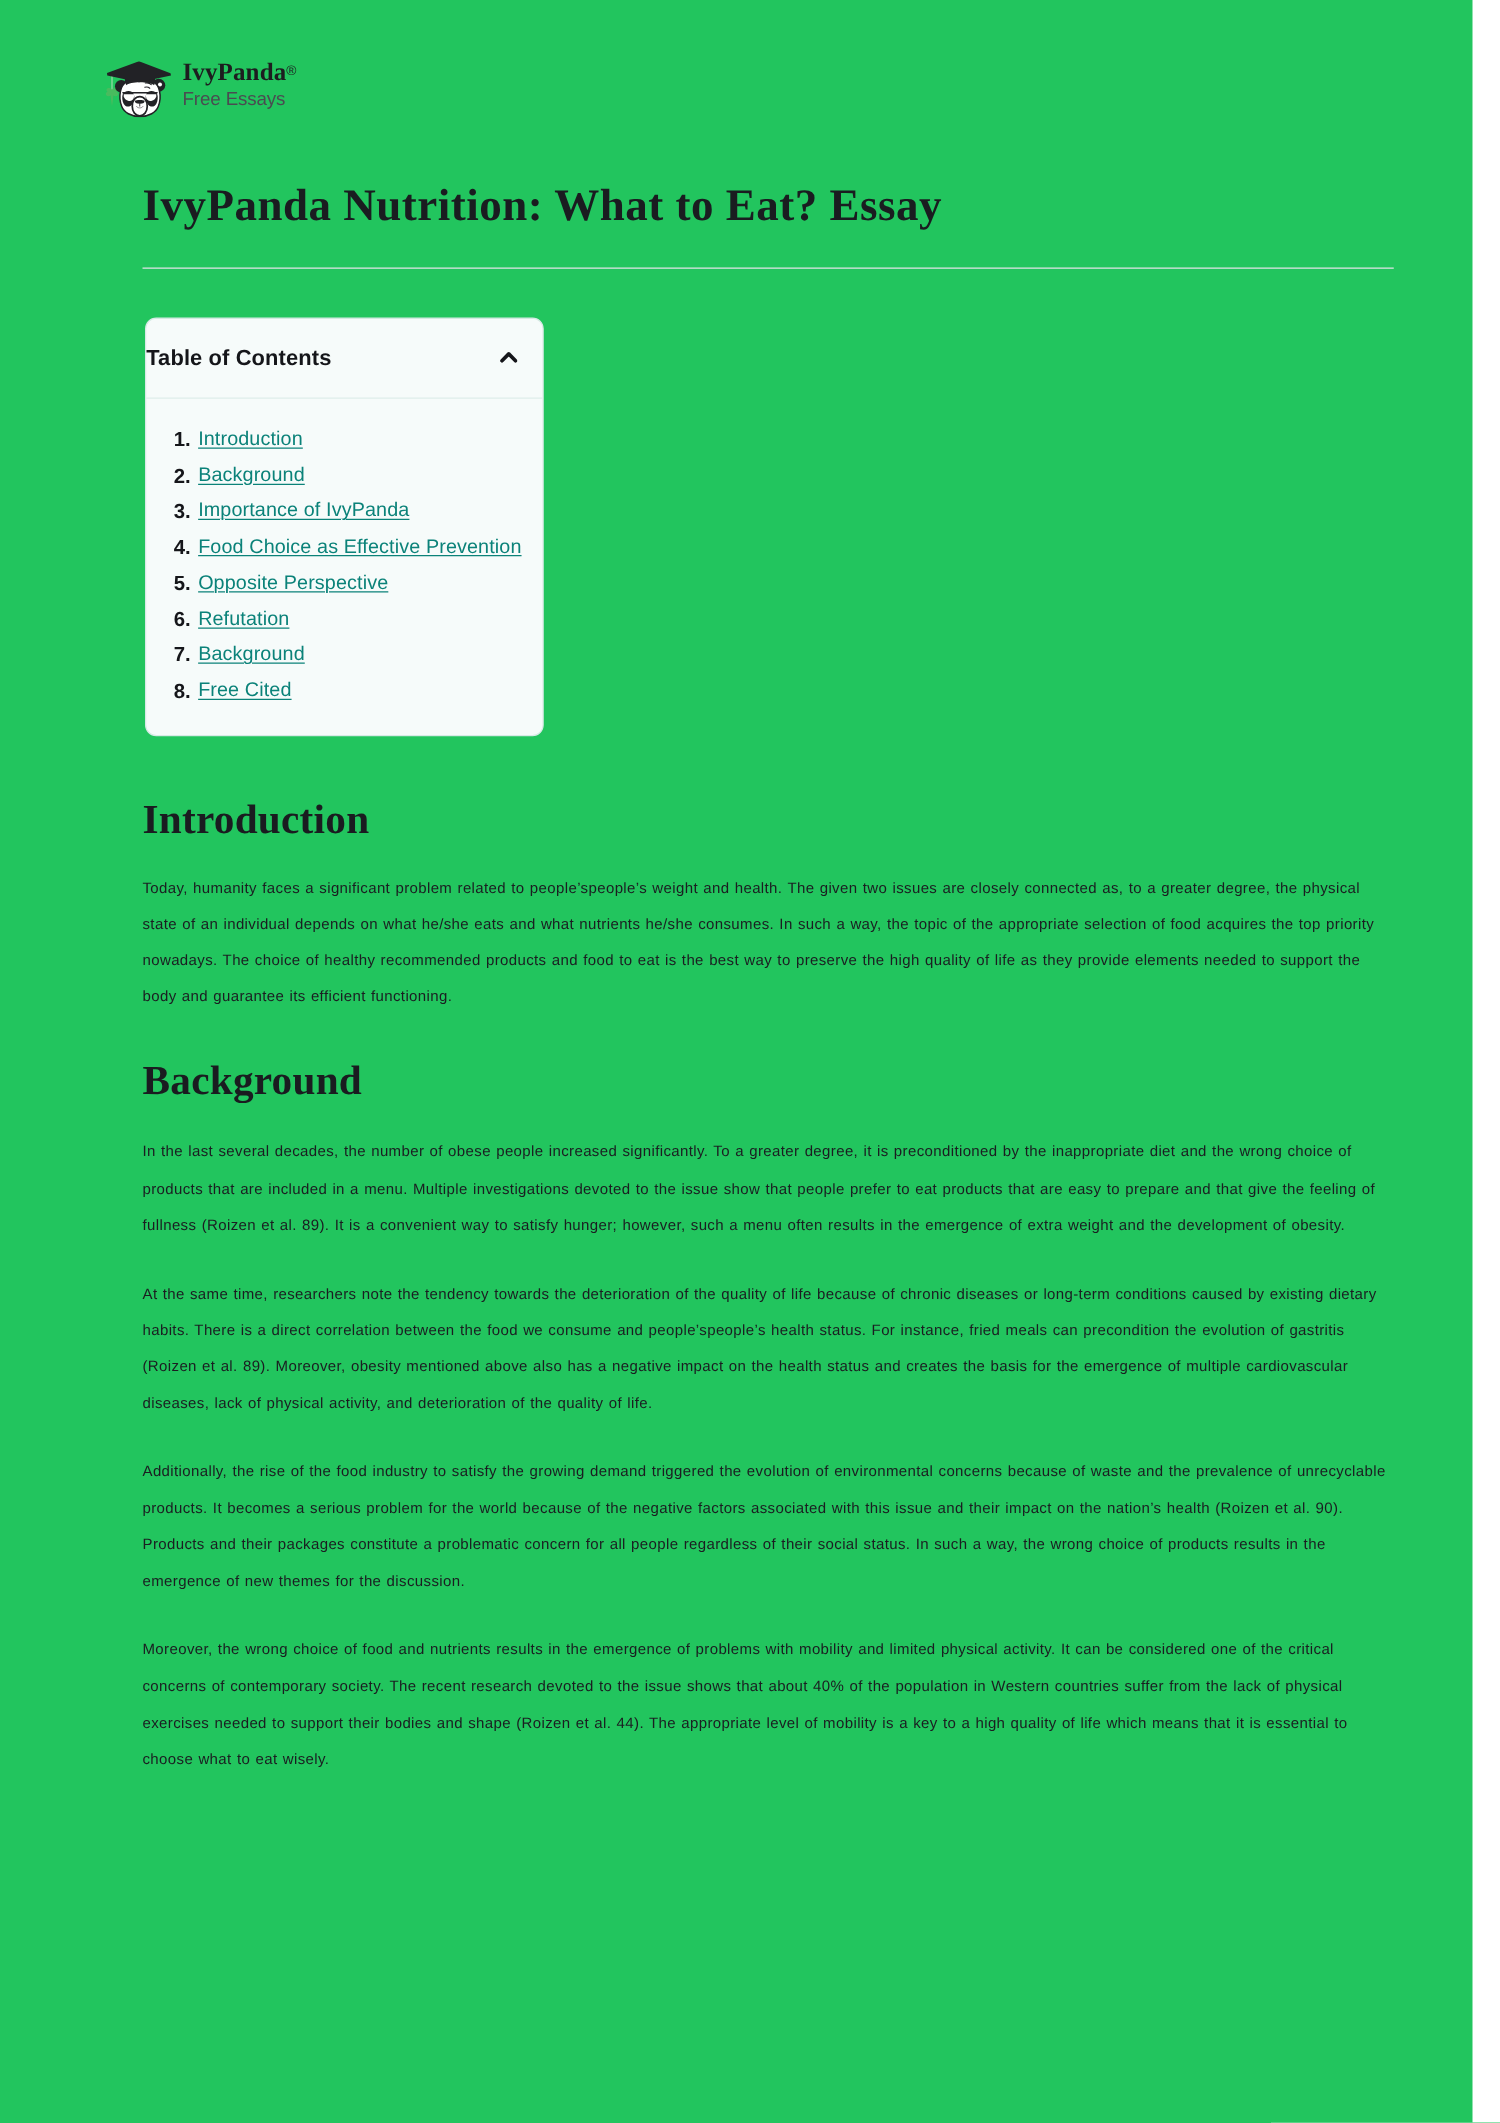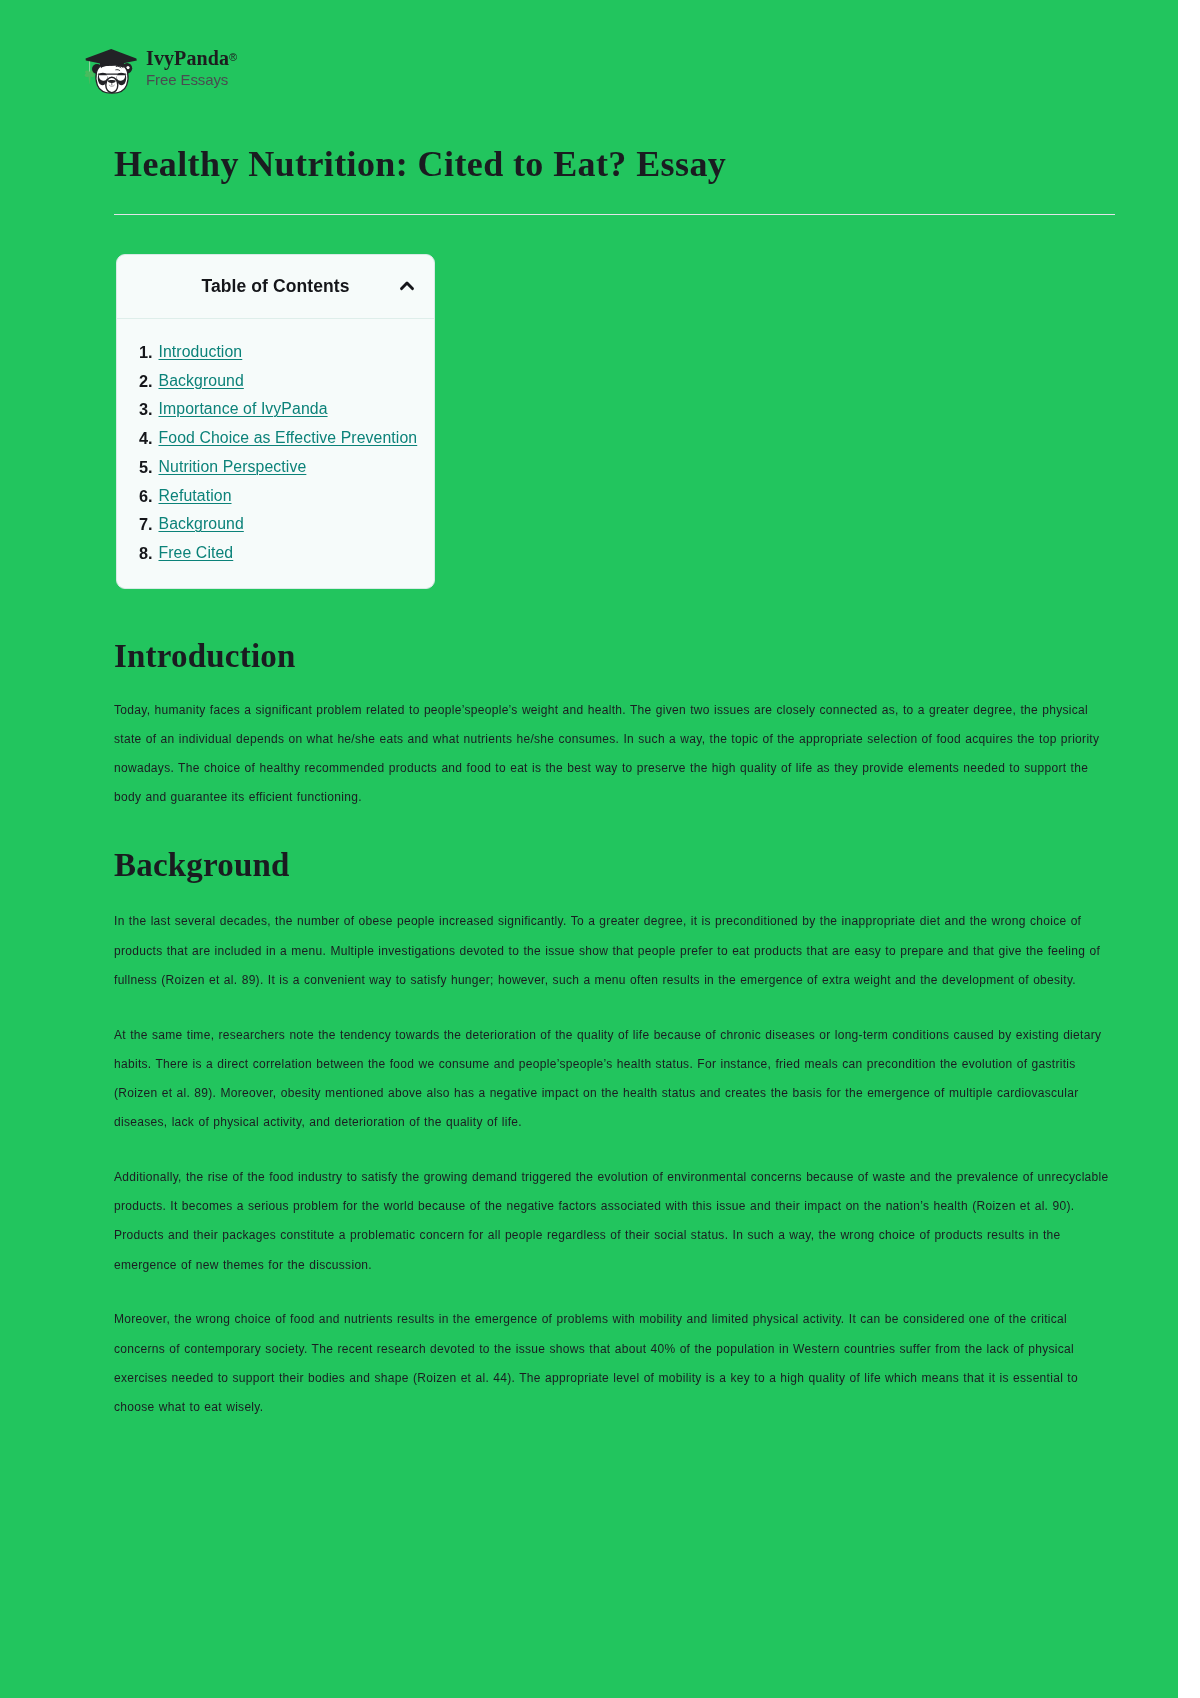--- a/index.html
+++ b/index.html
@@ -24,21 +24,21 @@
 
   h1.title{
     font-family:"Liberation Serif",serif;
     font-weight:bold;font-size:36px;line-height:42px;color:#1a1c20;
     margin:0;padding:0;white-space:nowrap;letter-spacing:0.4px;
   }
   .title-rule{margin-top:29px;width:1001px;height:1px;background:#e2e4e8;}
 
   
   .toc{margin-top:39px;margin-left:2px;width:319px;border:1px solid #d8eae6;border-radius:9px;background:#f6fbfa;box-sizing:border-box;}
-  .toc-head{height:63px;display:flex;align-items:center;justify-content:center;position:relative;border-bottom:1px solid #deeeea;}
+  .toc-head{height:63px;display:flex;align-items:center;position:relative;border-bottom:1px solid #deeeea;}
   .toc-title{font-size:17.5px;font-weight:bold;color:#15161a;letter-spacing:0.1px;}
   .toc-chevron{position:absolute;right:20.5px;top:50%;transform:translateY(-50%);margin-top:-2px;width:14px;height:12px;line-height:0;}
   .toc-list{margin:0;padding:19px 0 20px 41.5px;list-style:none;counter-reset:toc;}
   .toc-list li{counter-increment:toc;font-size:15.8px;line-height:28.7px;color:#15161a;position:relative;}
   .toc-list li:before{content:counter(toc) ".";position:absolute;left:-21px;width:15px;text-align:right;font-weight:bold;font-size:16.3px;color:#15161a;letter-spacing:0;}
   .toc-list a{color:#0b8279;text-decoration:underline;text-underline-offset:2px;text-decoration-thickness:1px;letter-spacing:0.1px;}
 
   
   #body-blocks{margin-top:47px;}
   #body-blocks > h2.sec:first-child{margin-bottom:20px;}
@@ -95,38 +95,38 @@
         <path d="M272 0 L524 96 L528 114 L272 168 L18 114 L16 94 Z" fill="#222226"></path>
       </svg>
     </span>
     <span class="logo-text">
       <span class="logo-name"><span>IvyPanda</span><sup>®</sup></span>
       <span class="logo-tag">Free Essays</span>
     </span>
   </a>
 
   <div class="content">
-    <h1 class="title">Healthy Nutrition: Cited to Eat? Essay</h1>
+    <h1 class="title">IvyPanda Nutrition: What to Eat? Essay</h1>
     <div class="title-rule"></div>
 
     <div class="toc">
       <div class="toc-head">
         <span class="toc-title">Table of Contents</span>
         <span class="toc-chevron">
           <svg width="14" height="12" viewBox="0 0 14 12">
               <path d="M1.6 9.6 7 4.1l5.4 5.5" fill="none" stroke="#15161a" stroke-width="2.9" stroke-linecap="round" stroke-linejoin="round"></path>
             </svg>
         </span>
       </div>
       <ol class="toc-list">
           <li><a>Introduction</a></li>
           <li><a>Background</a></li>
           <li><a>Importance of IvyPanda</a></li>
           <li><a>Food Choice as Effective Prevention</a></li>
-          <li><a>Nutrition Perspective</a></li>
+          <li><a>Opposite Perspective</a></li>
           <li><a>Refutation</a></li>
           <li><a>Background</a></li>
           <li><a>Free Cited</a></li>
         </ol>
     </div>
 
     <div id="body-blocks">
         <h2 class="sec">Introduction</h2>
         <p class="para">Today, humanity faces a significant problem related to people’speople’s weight and health. The given two issues are closely connected as, to a greater degree, the physical state of an individual depends on what he/she eats and what nutrients he/she consumes. In such a way, the topic of the appropriate selection of food acquires the top priority nowadays. The choice of healthy recommended products and food to eat is the best way to preserve the high quality of life as they provide elements needed to support the body and guarantee its efficient functioning.</p>
         <h2 class="sec">Background</h2>

